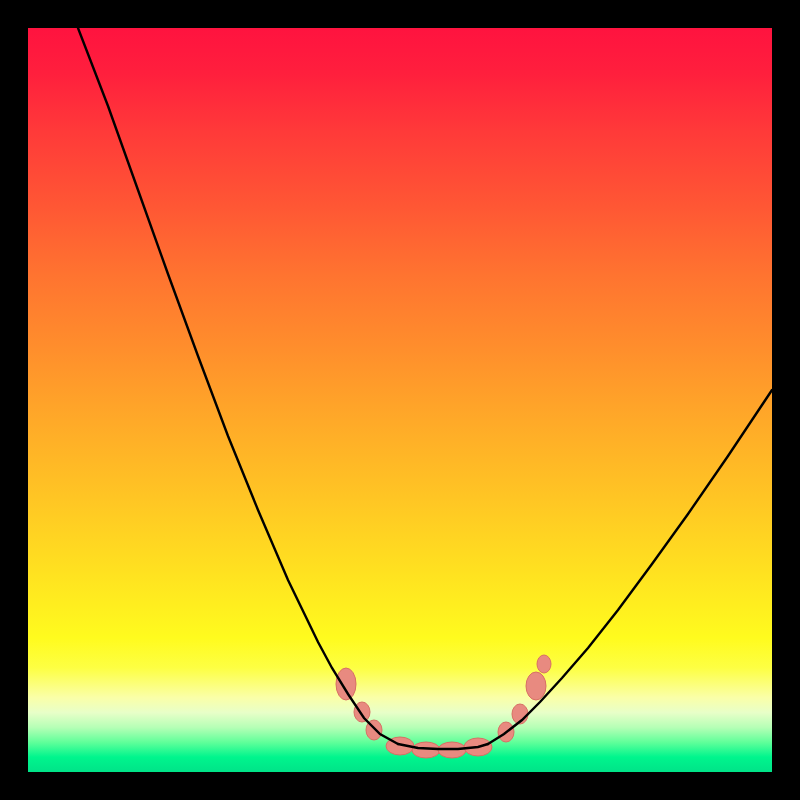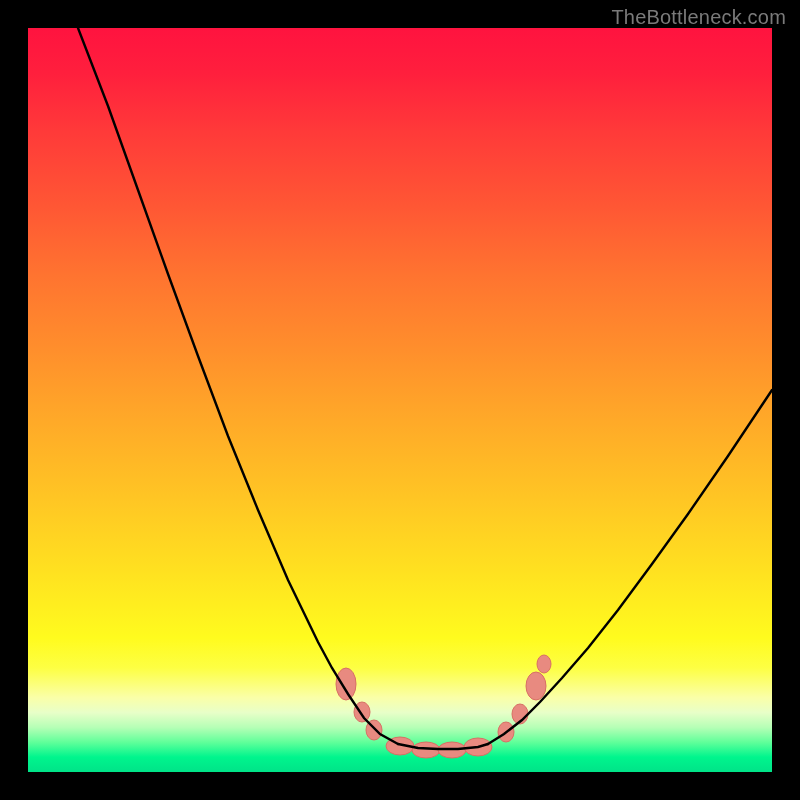--- a/index.html
+++ b/index.html
@@ -86,14 +86,13 @@
           <ellipse cx="492" cy="686" rx="8" ry="10" fill="#e88a80" stroke="#d86f64" stroke-width="1"></ellipse>
           <ellipse cx="508" cy="658" rx="10" ry="14" fill="#e88a80" stroke="#d86f64" stroke-width="1"></ellipse>
           <ellipse cx="516" cy="636" rx="7" ry="9" fill="#e88a80" stroke="#d86f64" stroke-width="1"></ellipse>
         </g>
       <path id="curve-left" fill="none" stroke="#000" stroke-width="2.4" stroke-linecap="round" d="M 50 0 L 80 78 L 110 162 L 140 246 L 170 328 L 200 408 L 230 482 L 260 552 L 290 614 L 304 640 L 320 666 L 336 690 L 352 706 L 370 716"></path>
       <path id="curve-flat" fill="none" stroke="#000" stroke-width="2.4" stroke-linecap="round" d="M 370 716 L 390 720 L 410 721 L 430 721 L 450 719 L 460 716"></path>
       <path id="curve-right" fill="none" stroke="#000" stroke-width="2.4" stroke-linecap="round" d="M 460 716 L 476 706 L 494 692 L 512 674 L 534 650 L 560 620 L 590 582 L 624 536 L 660 486 L 700 428 L 744 362"></path>
     </svg>
   </div>
 
-  <div class="watermark">TheBottleneck.com</div>
 </div>
 
 </body></html>

